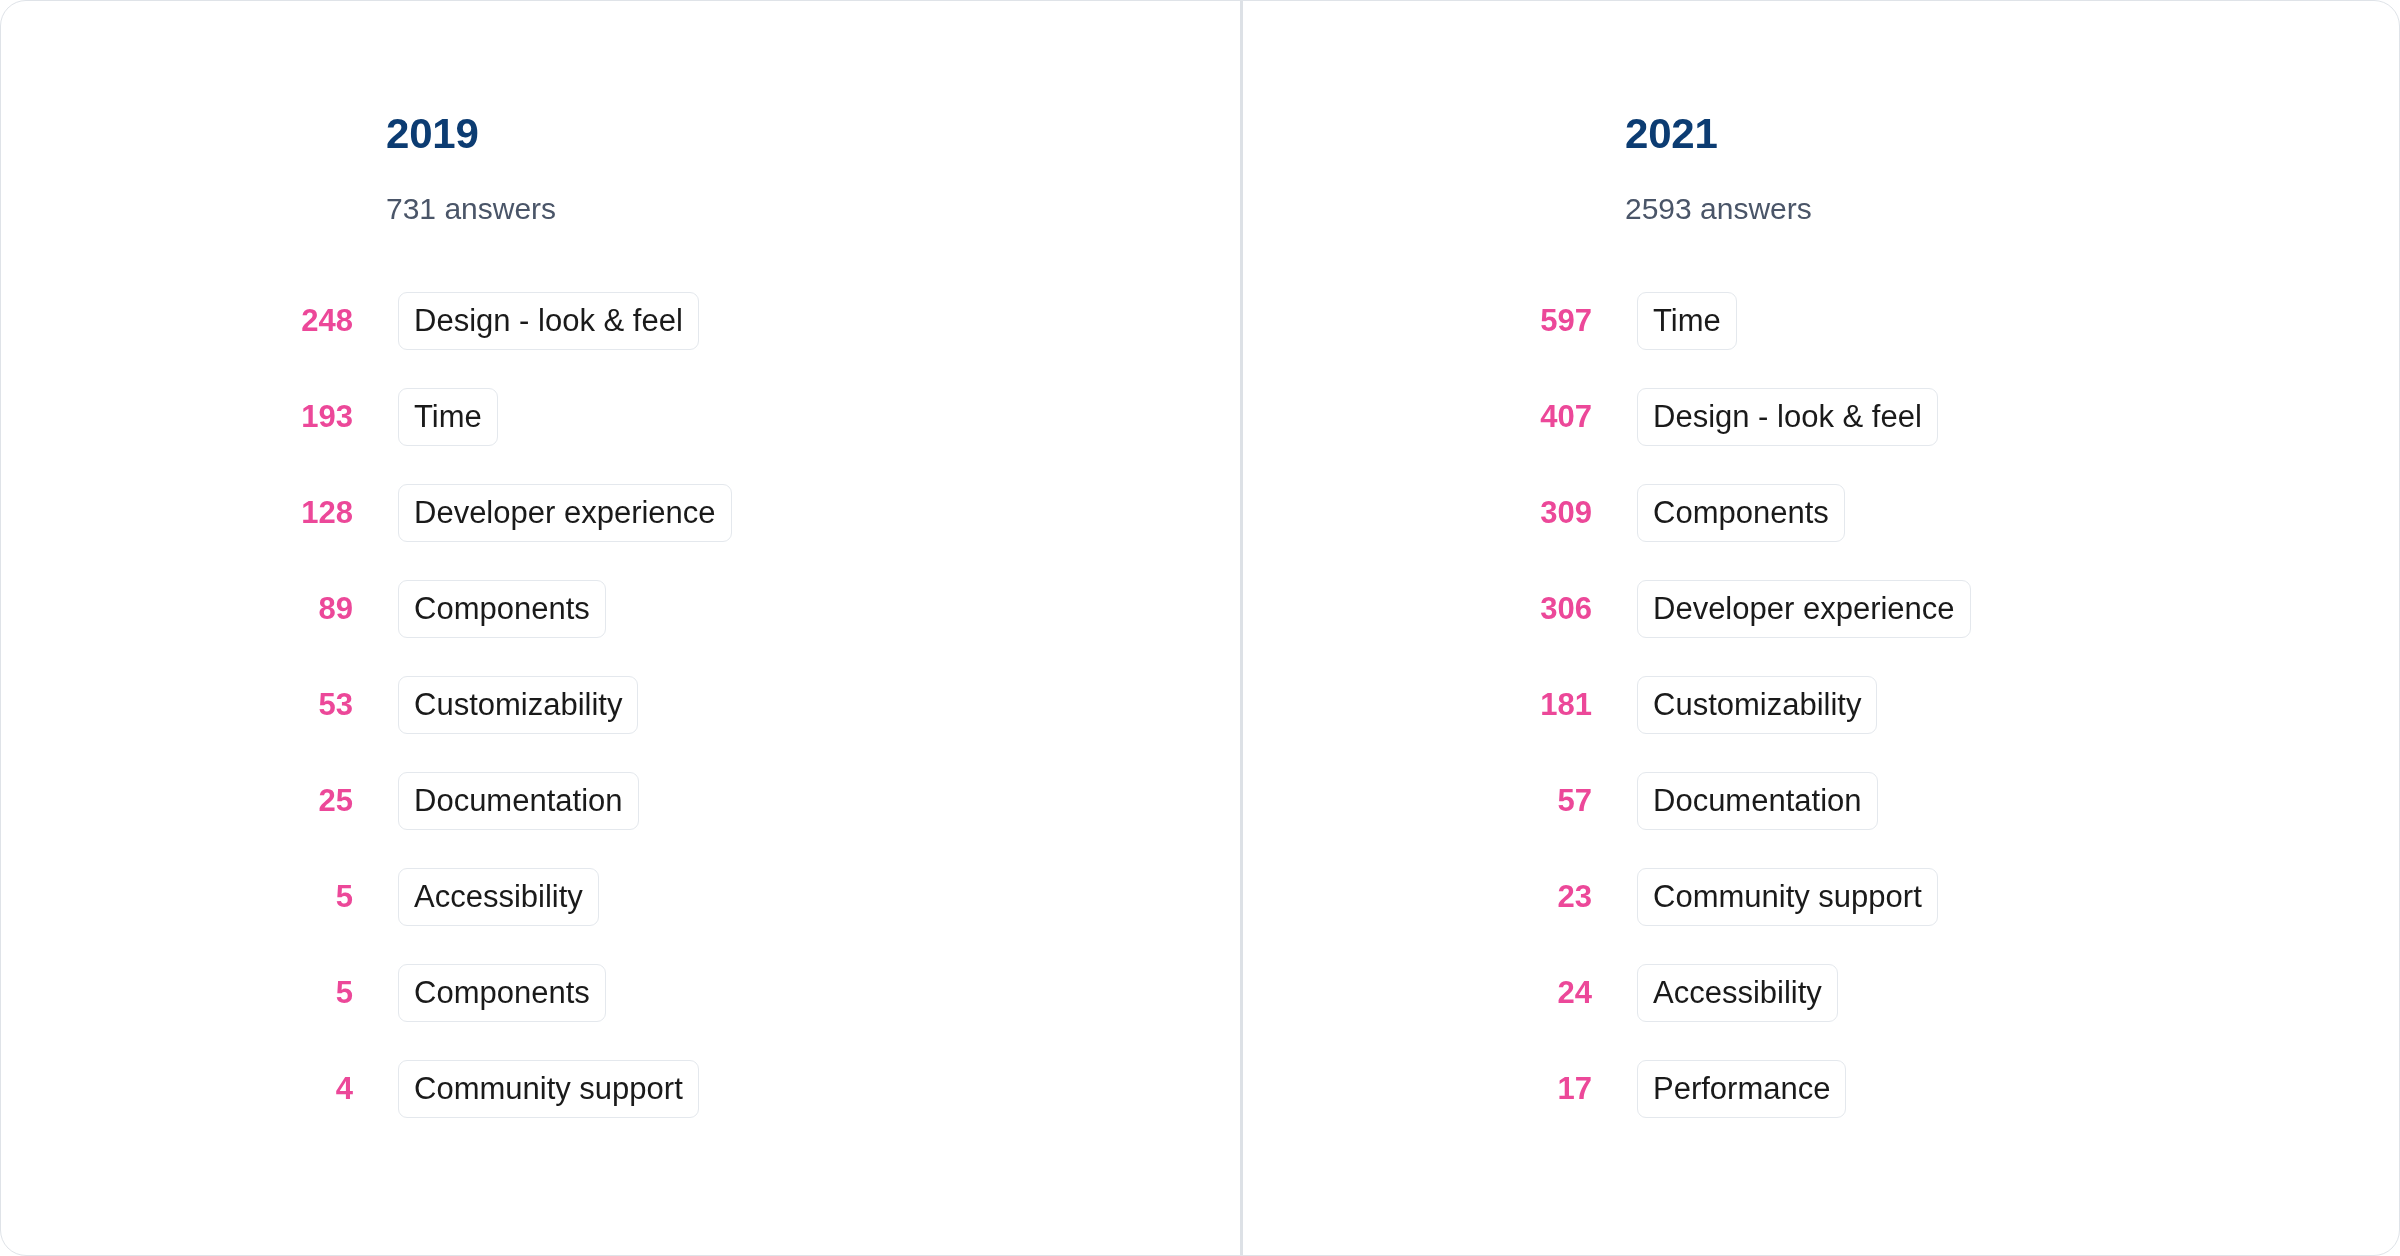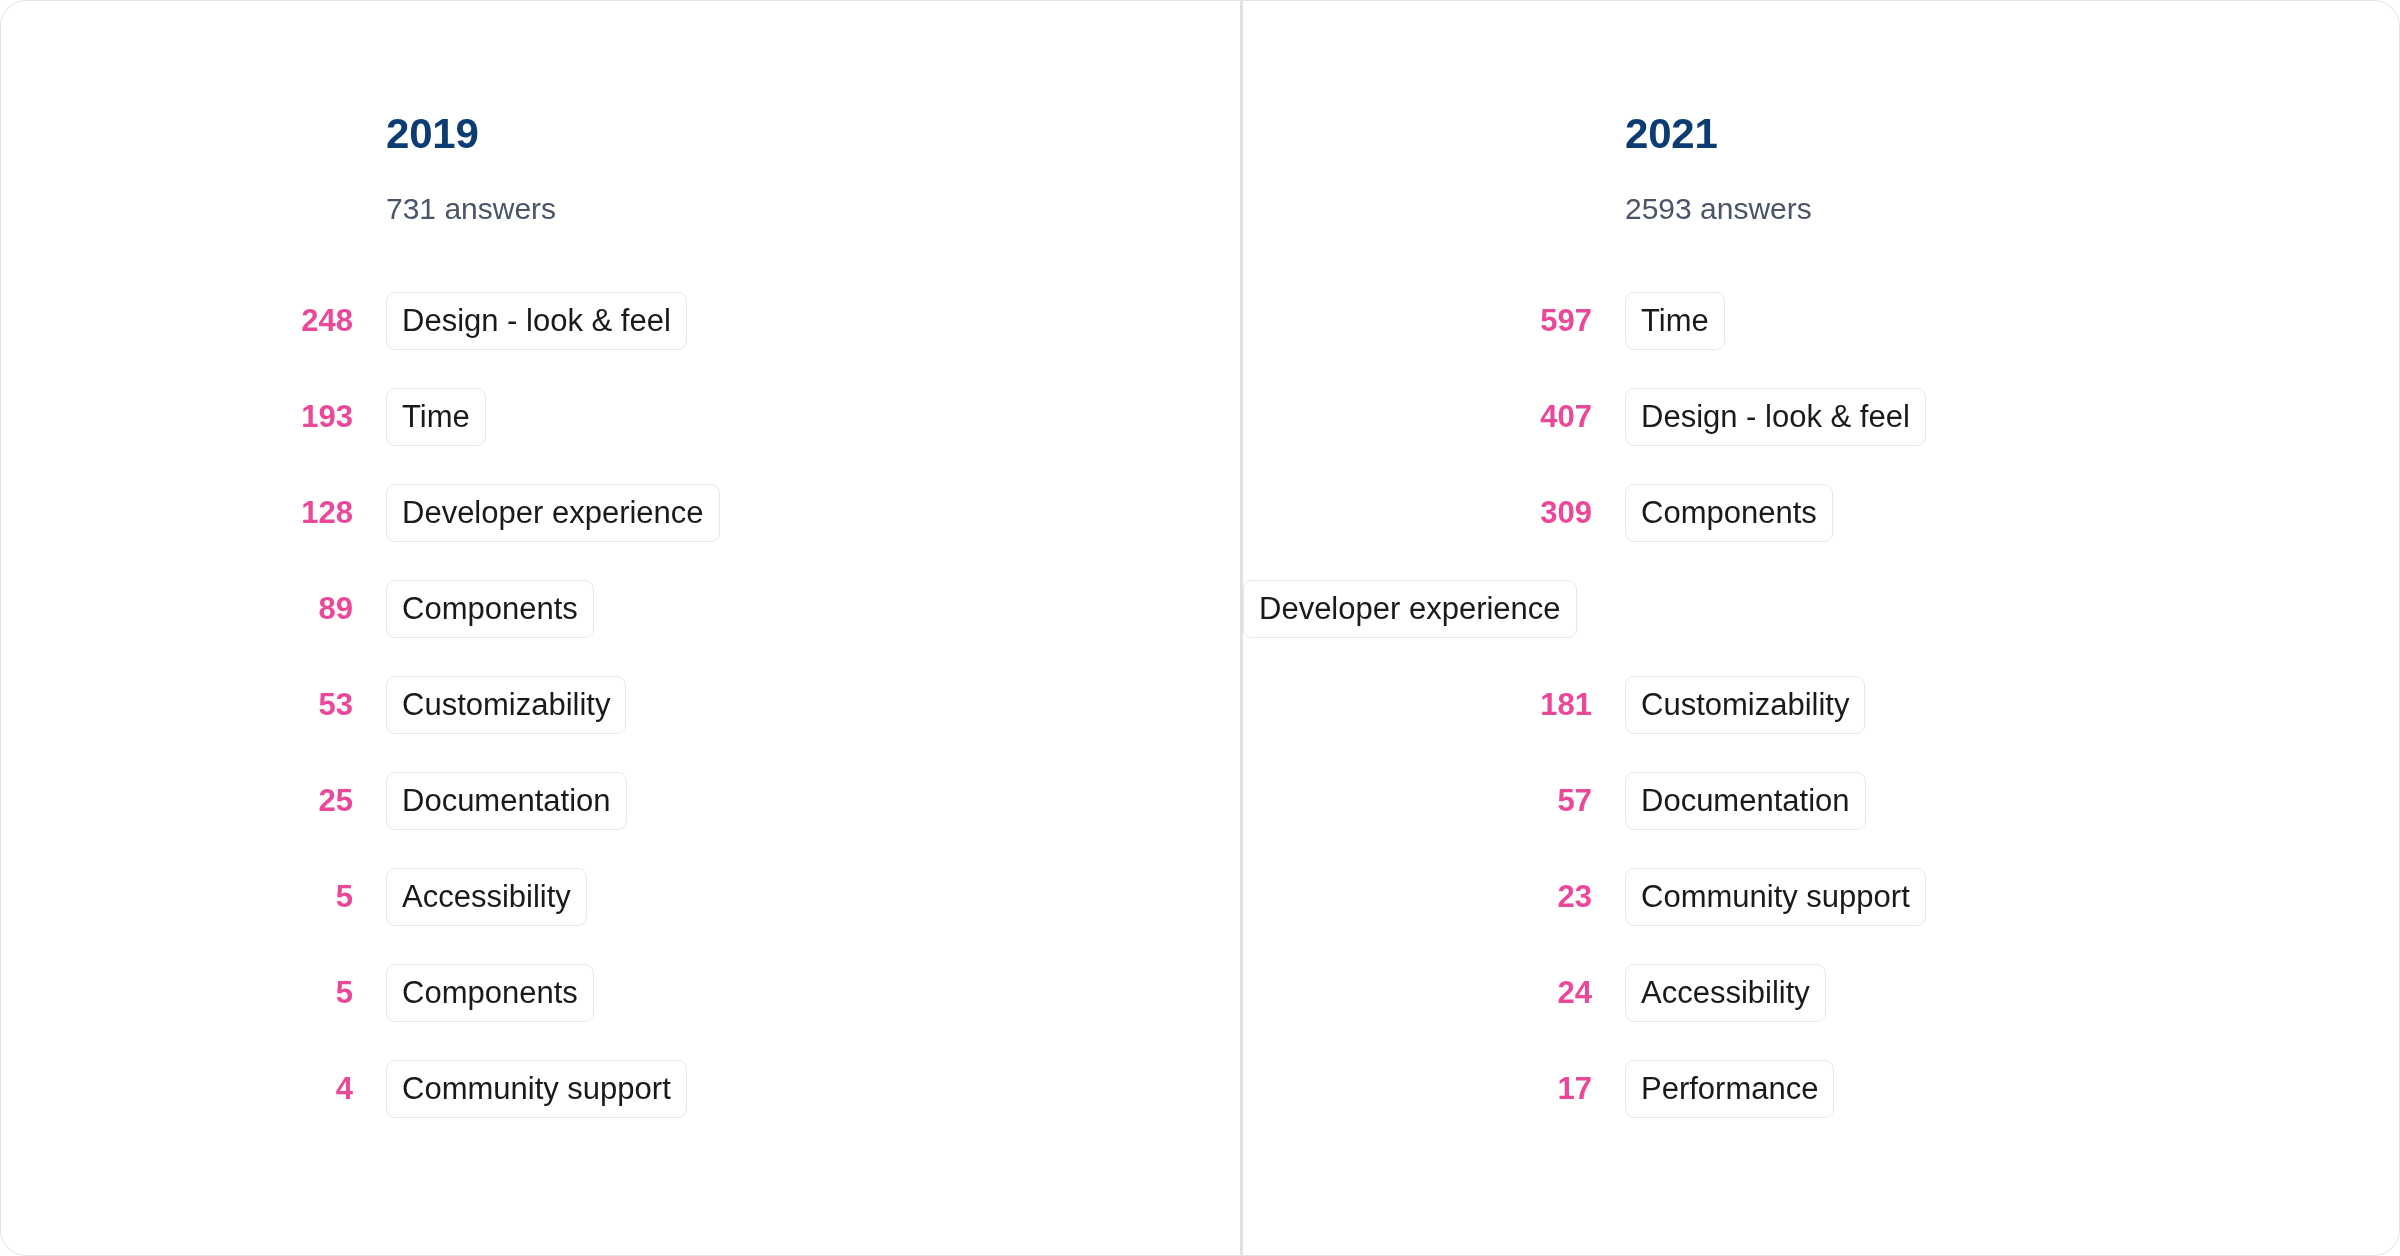--- a/index.html
+++ b/index.html
@@ -123,20 +123,21 @@
     height: 58px;
     padding: 0 15px;
     border: 1px solid #e4e8ed;
     border-radius: 9px;
     background: #ffffff;
     font-size: 31px;
     line-height: 34px;
     font-weight: normal;
     color: #1a1a1a;
     white-space: nowrap;
+    margin-left: 12px;
   }
 </style>
 </head>
 <body>
 
 <div class="card">
 
   <section class="panel panel--left">
     <div class="panel-inner">
       <h2 class="year-title">2019</h2>
@@ -193,20 +194,21 @@
         </li>
         <li class="row">
           <span class="row-count">407</span>
           <span class="row-pill">Design - look &amp; feel</span>
         </li>
         <li class="row">
           <span class="row-count">309</span>
           <span class="row-pill">Components</span>
         </li>
         <li class="row">
+          <span class="row-count">306</span>
           <span class="row-pill">Developer experience</span>
         </li>
         <li class="row">
           <span class="row-count">181</span>
           <span class="row-pill">Customizability</span>
         </li>
         <li class="row">
           <span class="row-count">57</span>
           <span class="row-pill">Documentation</span>
         </li>

